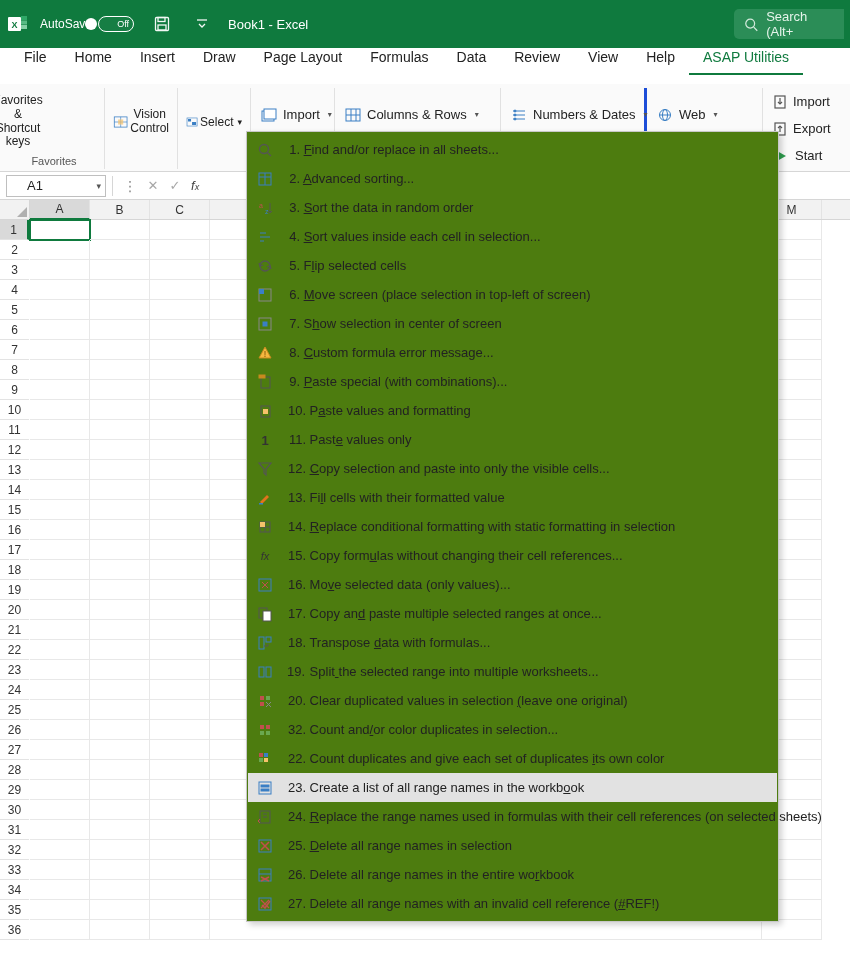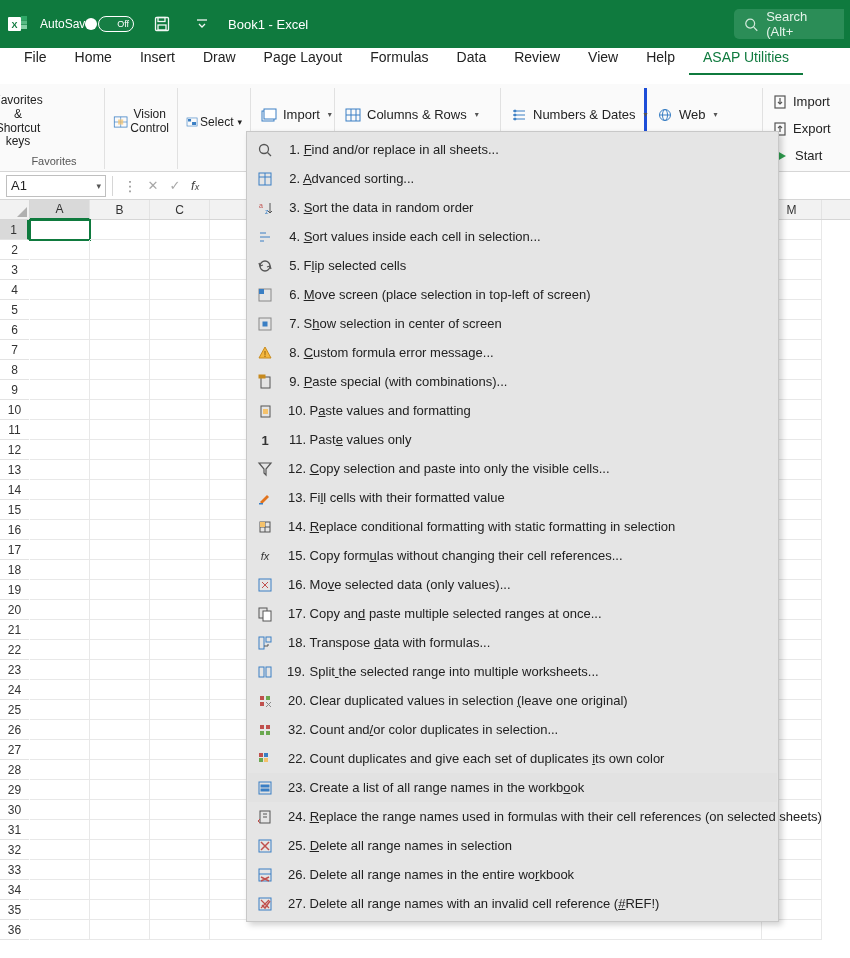--- a/index.html
+++ b/index.html
@@ -32,21 +32,21 @@
   .bigbtn .chev { font-size:9px; margin-left:2px; }
   .grp-label { font-size:11px; color:#555; margin-top:2px; }
   .stackcol { display:flex; flex-direction:column; gap:4px; padding:2px 4px; justify-content:center;}
   .smallbtn { height:24px; display:flex; align-items:center; gap:6px; padding:0 6px; font-size:13px; cursor:pointer; white-space:nowrap;}
   .smallbtn.pressed { background:#e0ecf7; border:1px solid #9abde0; border-radius:2px; padding:0 5px;}
   .smallbtn .chev { font-size:8px; color:#555; margin-left:2px;}
   .asap-ico { width:16px; height:16px; display:inline-flex; align-items:center; justify-content:center; }
 
   
   .fbar-row { height:28px; display:flex; align-items:center; border-bottom:1px solid #d6d6d6; background:#fff; }
-  .namebox { width:100px; height:22px; border:1px solid #bfbfbf; margin:0 4px 0 6px; display:flex; align-items:center; justify-content:space-between; padding:0 4px 0 4px; font-size:13px;}
+  .namebox { width:100px; height:22px; border:1px solid #bfbfbf; margin:0 4px 0 6px; display:flex; align-items:center; justify-content:space-between; padding:0 4px 0 20px; font-size:13px;}
   .namebox .dd { font-size:9px; color:#555;}
   .fbar-sep { width:1px; height:20px; background:#d6d6d6; margin:0 2px;}
   .fbar-icons { display:flex; align-items:center; gap:2px; padding:0 4px;}
   .fbar-ico { width:20px; height:20px; display:flex; align-items:center; justify-content:center; color:#a7a7a7; font-size:13px;}
   .fx { font-style:italic; color:#444; font-size:13px; padding:0 4px;}
   .formula-input { flex:1; height:22px; border:none; outline:none; font-size:13px; padding:0 6px;}
   .rowhdr { height:20px; font-size:12px; color:#333; display:flex; align-items:center; justify-content:center; border-bottom:1px solid #e3e3e3;}
   .colhdr { width:60px; border-right:1px solid #e3e3e3; display:flex; align-items:center; justify-content:center; font-size:12px; color:#333;}
   .colhdr.sel { background:#d9d9d9; border-bottom:2px solid #0f7a3e; height:20px;}
   .rowhdr.sel { background:#d9d9d9; border-right:2px solid #0f7a3e;}
@@ -55,21 +55,21 @@
   .cell.sel { outline:2px solid #0f7a3e; outline-offset:-1px; background:#fff;}
   .colhdr.wide, .cell.wide { width:552px; border-right:1px solid #e8e8e8;}
   .selectall-tri { position:absolute; left:0; width:30px; height:20px; background:#f2f2f2; border-right:1px solid #d6d6d6; border-bottom:1px solid #d6d6d6; top:-20px;}
   .selectall-tri::after { content:""; position:absolute; right:2px; bottom:2px; width:0; height:0; border-style:solid; border-width:0 0 10px 10px; border-color:transparent transparent #b0b0b0 transparent;}
 
   .colhdrs-abs { position:absolute; left:30px; right:0; height:20px; top:0; display:flex; background:#f2f2f2; border-bottom:1px solid #d6d6d6;}
   .grid-inner { position:absolute; left:30px; right:0; top:20px; bottom:0;}
   .rowhdrs-abs { position:absolute; left:0; top:20px; width:30px; bottom:0; background:#f2f2f2; border-right:1px solid #d6d6d6;}
 
   
-  .dropdown { position:absolute; left:246px; top:131px; width:533px; background:#e5e5e5; border:1px solid #c8c8c8; box-shadow:3px 3px 6px rgba(0,0,0,0.18); z-index:50; padding:3px 1px;}
+  .dropdown { position:absolute; left:246px; top:131px; width:533px; background:#4d7c0f; border:1px solid #c8c8c8; box-shadow:3px 3px 6px rgba(0,0,0,0.18); z-index:50; padding:3px 1px;}
   .menuitem { height:29px; display:flex; align-items:center; gap:12px; padding:0 10px 0 8px; font-size:13px; cursor:pointer; white-space:nowrap;}
   .menuitem.hover { background:#e2e2e2;}
   .mi-icon { width:18px; height:18px; display:flex; align-items:center; justify-content:center; flex-shrink:0;}
   .mi-num { display:inline-block; text-align:right;}
   u { text-decoration:underline; }
 
 </style>
 </head>
 <body>
 

